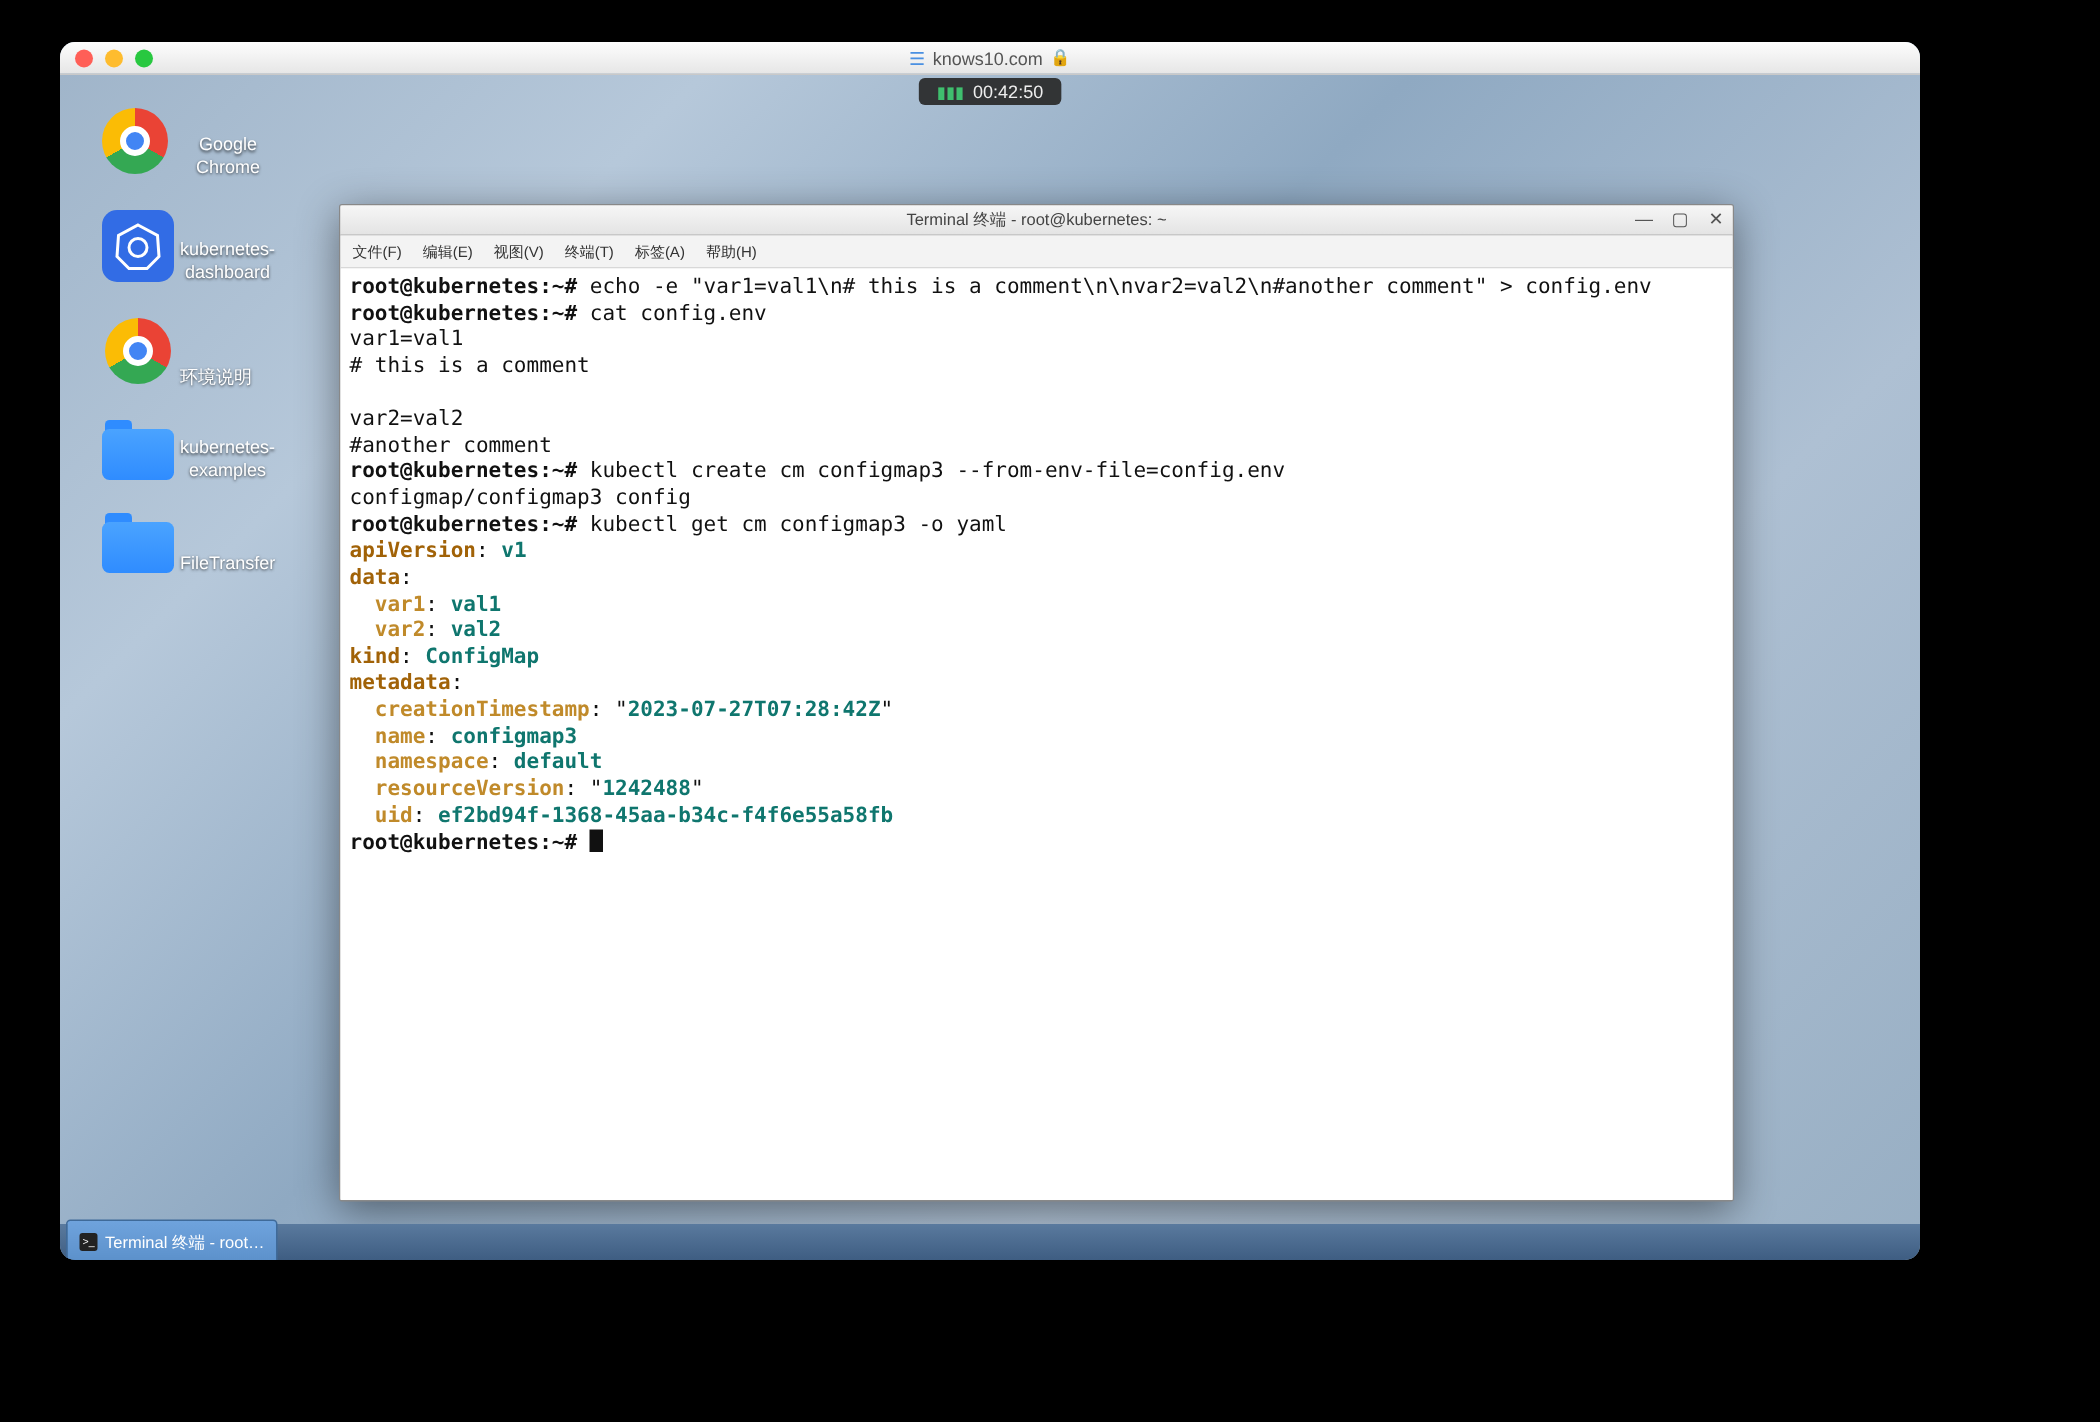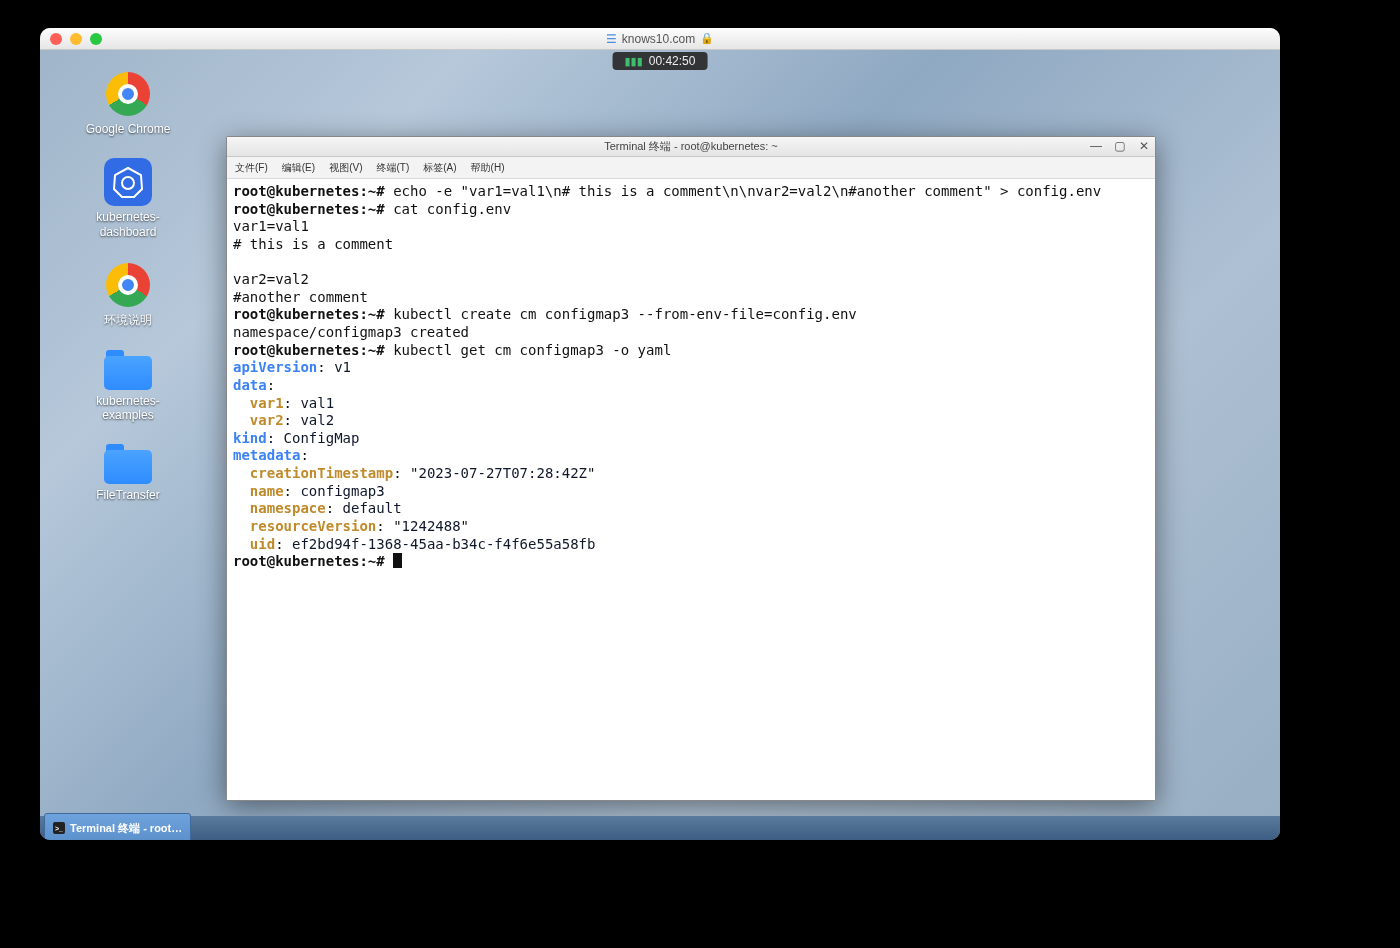--- a/index.html
+++ b/index.html
@@ -47,21 +47,21 @@
     background:rgba(40,40,40,.92); color:#eee; padding:2px 12px;
     border-radius:4px; font-size:12px; display:flex; align-items:center; gap:6px;
   }
   .signal-icon{color:#3fbf6e; font-size:11px;}
 
   
   .desktop-icons{
     position:absolute; left:18px; top:42px; width:140px;
     display:flex; flex-direction:column; gap:22px; align-items:center;
   }
-  .dicon{ width:120px; display:flex; flex-direction:column; align-items:center; gap:4px; cursor:pointer;}
+  .dicon{ width:120px; display:flex; flex-direction:row; align-items:flex-end; gap:4px; cursor:pointer;}
   .dicon .box{ width:48px; height:48px; border-radius:8px; display:flex; align-items:center; justify-content:center; }
   .dicon .label{ color:#fff; font-size:12px; text-align:center; text-shadow:0 1px 2px rgba(0,0,0,.7); line-height:1.2;}
   .chrome-circ{
     width:44px;height:44px;border-radius:50%;
     background: conic-gradient(#ea4335 0 120deg,#34a853 120deg 240deg,#fbbc05 240deg 360deg);
     display:flex;align-items:center;justify-content:center;
   }
   .chrome-inner{width:20px;height:20px;border-radius:50%;background:#4285f4;border:4px solid #fff;}
   .term-box{background:#2b2b2b;}
   .term-box::before{content:">_";color:#fff;font-size:16px;font-family:monospace;}
@@ -74,21 +74,21 @@
   
   .taskbar{
     position:absolute; left:0; bottom:0; width:100%; height:24px;
     background: linear-gradient(#5a7a9e,#3e5d82);
     display:flex; align-items:center; padding-left:4px;
   }
   .task-item{
     background: linear-gradient(#6fa3dd,#5a8fc9);
     border:1px solid #3f6a99; border-radius:3px;
     height:31px; padding:0 8px; display:flex; align-items:center; gap:5px;
-    color:#fff; font-size:11px; max-width:160px; overflow:hidden; white-space:nowrap;font-weight:bold;
+    color:#fff; font-size:11px; max-width:160px; overflow:hidden; white-space:nowrap;
   }
   .task-item .tico{width:12px;height:12px;background:#222;border-radius:2px;display:flex;align-items:center;justify-content:center;color:#fff;font-size:7px;}
 
   
   .terminal-win{
     position:absolute; left:186px; top:80px; width:930px; height:665px;
     background:#fff; border:1px solid #888; border-radius:2px;
     box-shadow:0 6px 28px rgba(0,0,0,.45);
     display:flex; flex-direction:column;margin-top:28px;
   }
@@ -106,23 +106,23 @@
     font-size:10px; color:#333;
   }
   .term-menubar span{cursor:pointer;}
   .term-body{
     flex:1; background:#fff; color:#111;
     font-family: "DejaVu Sans Mono","Menlo","Consolas",monospace;
     font-size:14px; line-height:1.26; padding:4px 6px;
     white-space:pre; overflow:hidden;
   }
   .term-body b{font-weight:700;}
-  .key   {color:#3b82f6; font-weight:600;} 
+  .key   {color:#a16207; font-weight:600;} 
   .key2  {color:#c08a2a; font-weight:600;} 
-  .str   {color:#0f172a; font-weight:400;} 
+  .str   {color:#0f766e; font-weight:700;} 
   .cursor{display:inline-block;width:9px;height:15px;background:#111;vertical-align:-2px;}
 </style>
 </head>
 <body>
 
 <div class="mac-window">
 
   <div class="mac-titlebar">
     <div class="traffic-lights">
       <div class="traffic-light tl-red"></div>
@@ -197,21 +197,21 @@
       <span>帮助(H)</span>
     </div>
     <div class="term-body"><b>root@kubernetes:~#</b> <span>echo -e "var1=val1\n# this is a comment\n\nvar2=val2\n#another comment" &gt; config.env</span>
 <b>root@kubernetes:~#</b> <span>cat config.env</span>
 <span>var1=val1</span>
 <span># this is a comment</span>
 <span></span>
 <span>var2=val2</span>
 <span>#another comment</span>
 <b>root@kubernetes:~#</b> <span>kubectl create cm configmap3 --from-env-file=config.env</span>
-<span>namespace/configmap3 created</span>
+<span>configmap/configmap3 config</span>
 <b>root@kubernetes:~#</b> <span>kubectl get cm configmap3 -o yaml</span>
 <span class="key">apiVersion</span>: <span class="str">v1</span>
 <span class="key">data</span>:
   <span class="key2">var1</span>: <span class="str">val1</span>
   <span class="key2">var2</span>: <span class="str">val2</span>
 <span class="key">kind</span>: <span class="str">ConfigMap</span>
 <span class="key">metadata</span>:
   <span class="key2">creationTimestamp</span>: <span>"</span><span class="str">2023-07-27T07:28:42Z</span><span>"</span>
   <span class="key2">name</span>: <span class="str">configmap3</span>
   <span class="key2">namespace</span>: <span class="str">default</span>

